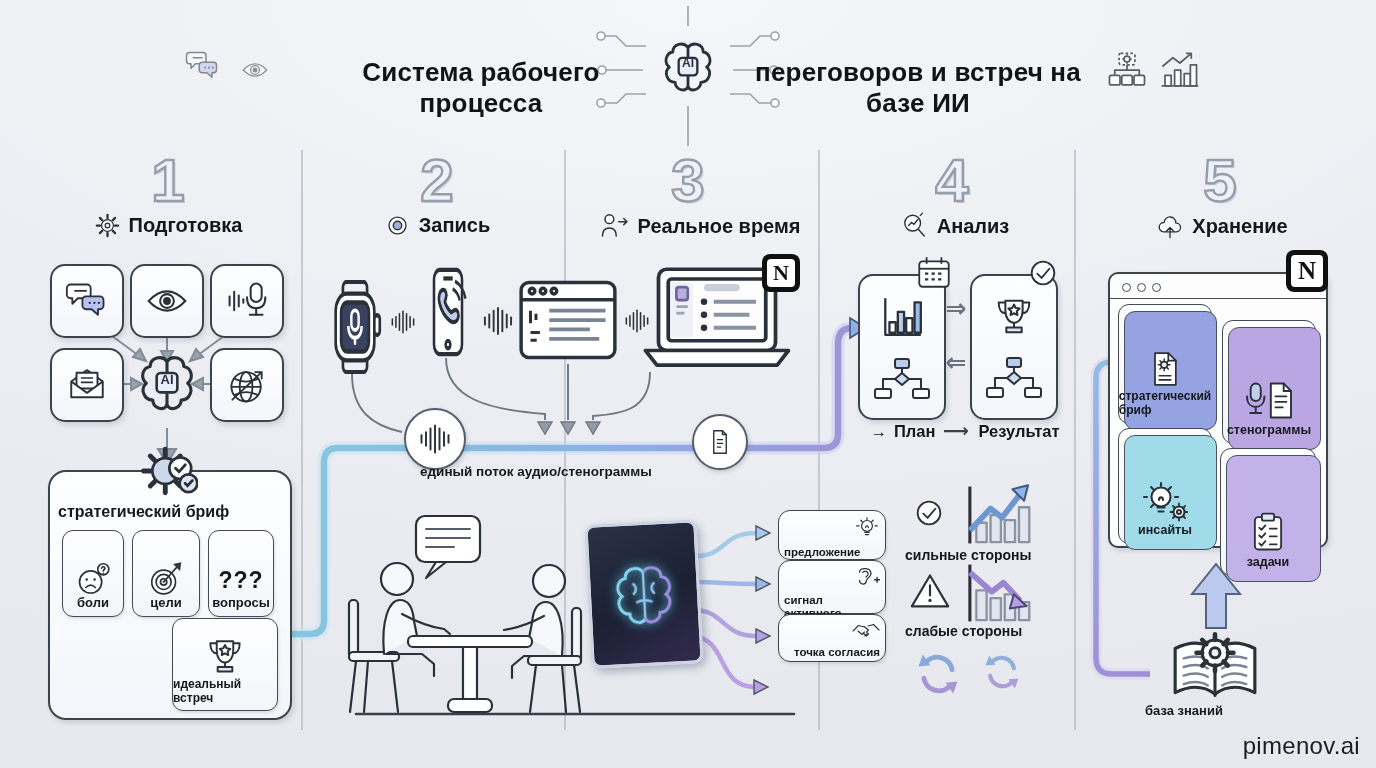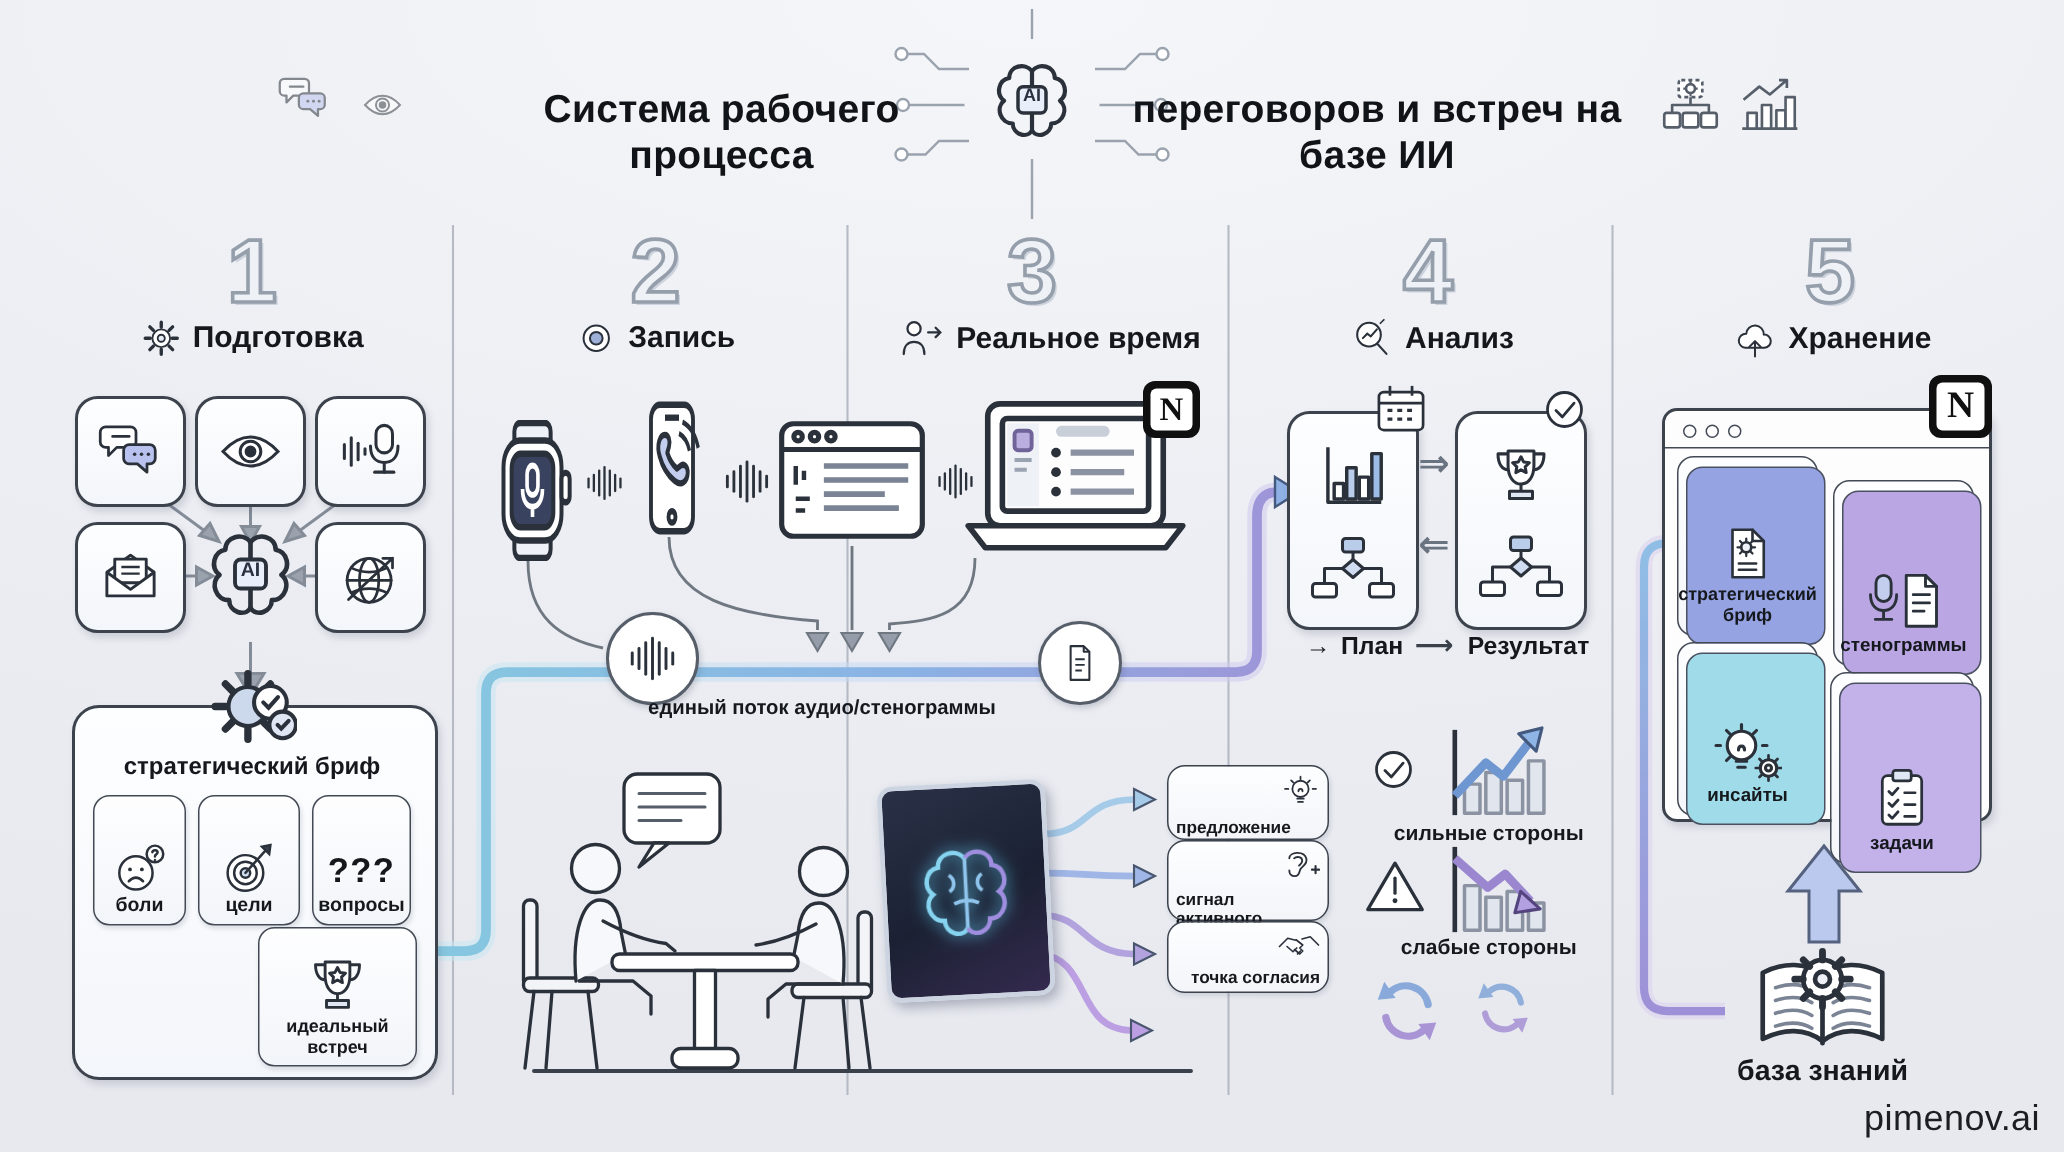--- a/index.html
+++ b/index.html
@@ -14,21 +14,21 @@
        -webkit-text-stroke:2.4px #959eab;text-shadow:2px 2px 0 #cdd3dd;}
   .colhead{display:flex;align-items:center;justify-content:center;gap:8px;
        font-weight:700;font-size:20px;color:#14171c;}
   .box{background:linear-gradient(180deg,#fdfeff 0%,#f3f6fa 100%);
        border:2px solid #3c434d;border-radius:15px;
        box-shadow:2px 3px 5px rgba(70,80,100,.18);}
   .cell{background:linear-gradient(180deg,#fefeff 0%,#f2f5f9 100%);
        border:1.8px solid #434a55;border-radius:11px;
        display:flex;flex-direction:column;align-items:center;justify-content:flex-end;
        padding-bottom:5px;box-shadow:1px 2px 3px rgba(70,80,100,.15);}
-  .lbl{font-weight:700;color:#15181d;text-align:center;line-height:1.12;}
+  .lbl{font-weight:700;color:#15181d;text-align:left;line-height:1.12;}
   .callout{background:linear-gradient(180deg,#fdfeff,#f3f5f9);border:1.8px solid #3c434d;
        border-radius:12px;display:flex;align-items:flex-end;gap:6px;padding:3px 5px;
        box-shadow:1px 2px 3px rgba(70,80,100,.15);flex-direction:column;}
   .scard{background:linear-gradient(180deg,#fdfeff,#f4f6fa);border:1.8px solid #434a55;
        border-radius:11px;display:flex;flex-direction:column;align-items:center;
        justify-content:flex-end;padding-bottom:6px;z-index:2;}
   .scard::before{content:"";position:absolute;left:5px;top:6px;right:-6px;bottom:-7px;
        border:1.6px solid #4a5160;border-radius:11px;background:var(--sc);z-index:-1;}
   .notion{background:#101010;border-radius:8px;display:flex;align-items:center;justify-content:center;}
   .notion .inner{background:#fff;border-radius:4px;width:76%;height:76%;display:flex;
@@ -788,17 +788,17 @@
         <use href="#s-clipboard"></use>
       </svg>
   <div class="lbl" style="font-size:12.5px">задачи</div>
     </div>
 
 <div class="abs z2" style="left:1166px;top:630px;width:98px;height:74px">
   <svg class="ic" width="98" height="74" viewBox="0 0 64 52">
         <use href="#s-bookgear"></use>
       </svg>
     </div>
-<div class="abs z2 lbl" style="left:1145px;top:704px;width:140px;font-size:19px">база знаний</div>
+<div class="abs z2 lbl" style="left:1145px;top:704px;width:140px;font-size:13px">база знаний</div>
 
 <div class="abs z2 brand" style="right:16px;bottom:8px">pimenov.ai</div>
 
 </div>
 
 </body></html>

